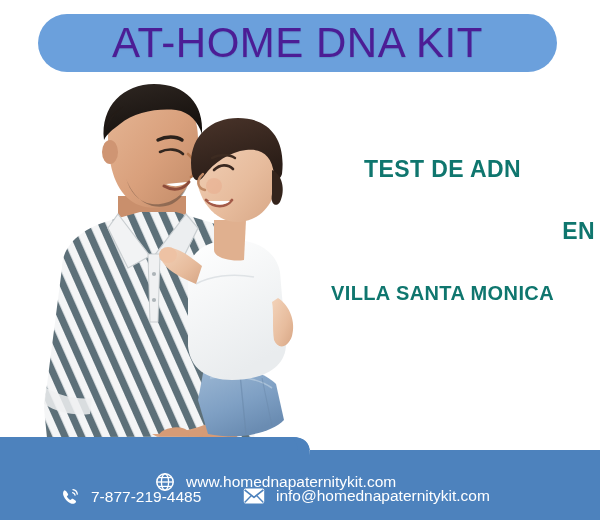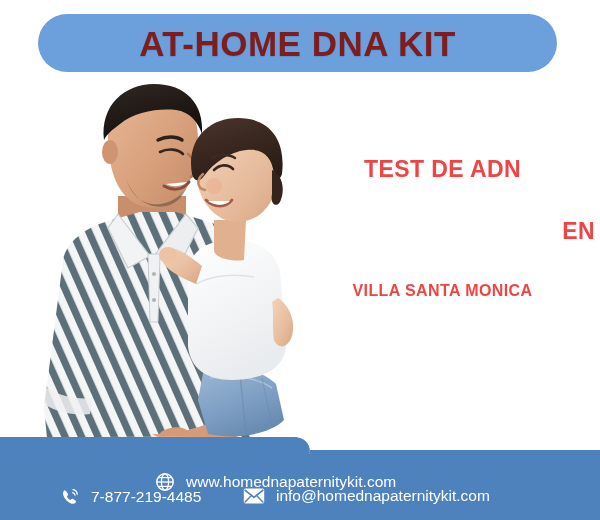--- a/index.html
+++ b/index.html
@@ -29,23 +29,23 @@
     width: 519px;
     height: 58px;
     background: #6ba0dc;
     border-radius: 29px;
     display: flex;
     align-items: center;
     justify-content: center;
   }
 
   #header-title {
-    color: #7f1d1d;
-    font-size: 35px;
-    font-weight: bold;
+    color: #4c1d95;
+    font-size: 42px;
+    font-weight: normal;
     letter-spacing: 0.5px;
     line-height: 1;
     white-space: nowrap;
     text-shadow: 0 1px 1px rgba(40,80,130,0.18);
   }
 
   
   #photo-area {
     position: absolute;
     left: 0;
@@ -60,31 +60,31 @@
   
   #headline-block {
     position: absolute;
     left: 290px;
     top: 158px;
     width: 305px;
     text-align: center;
   }
 
   .headline-line {
-    color: #ef4444;
+    color: #0f766e;
     font-size: 23px;
     font-weight: bold;
     letter-spacing: 0.4px;
     line-height: 1;
     white-space: nowrap;
   }
 
   #headline-line-1 { margin-bottom: 39px; }
   #headline-line-2 { margin-bottom: 39px; text-align: right; }
-  #headline-line-3 { font-size: 16px; margin-top: 40px; }
+  #headline-line-3 { font-size: 20px; margin-top: 40px; }
 
   
   #footer-bar {
     position: absolute;
     left: 0;
     top: 430px;
     width: 600px;
     height: 90px;
   }
 

